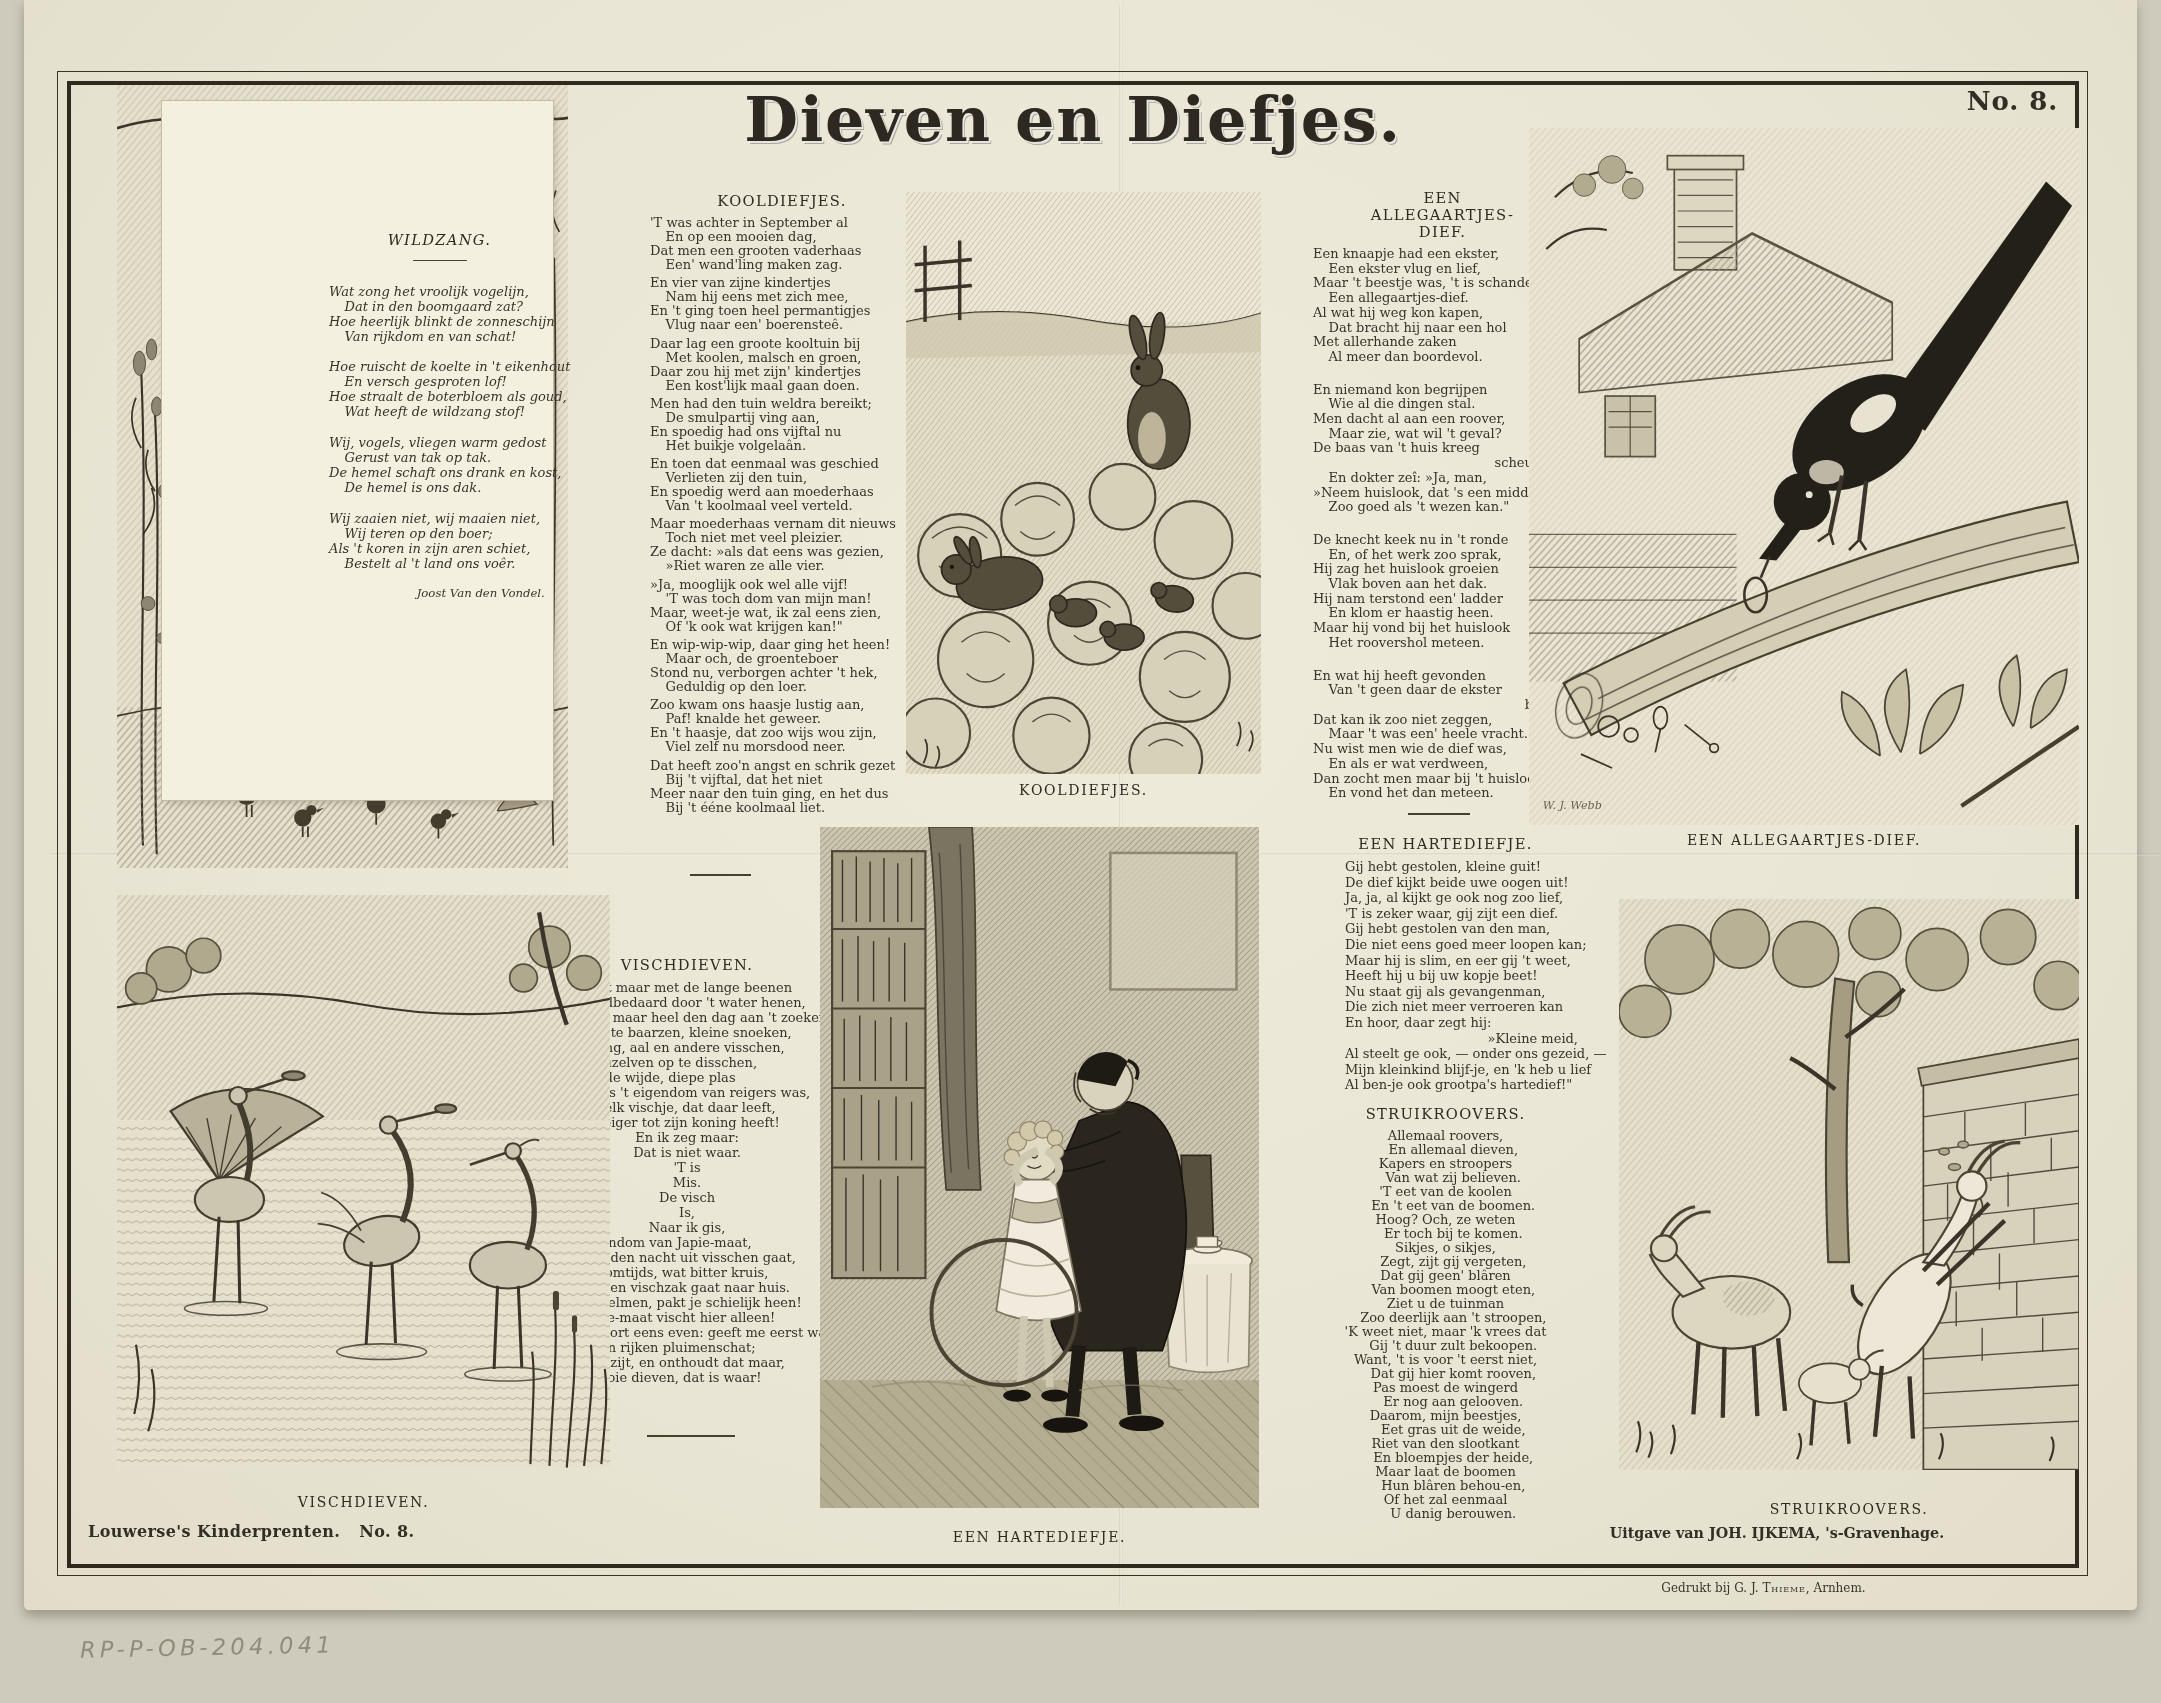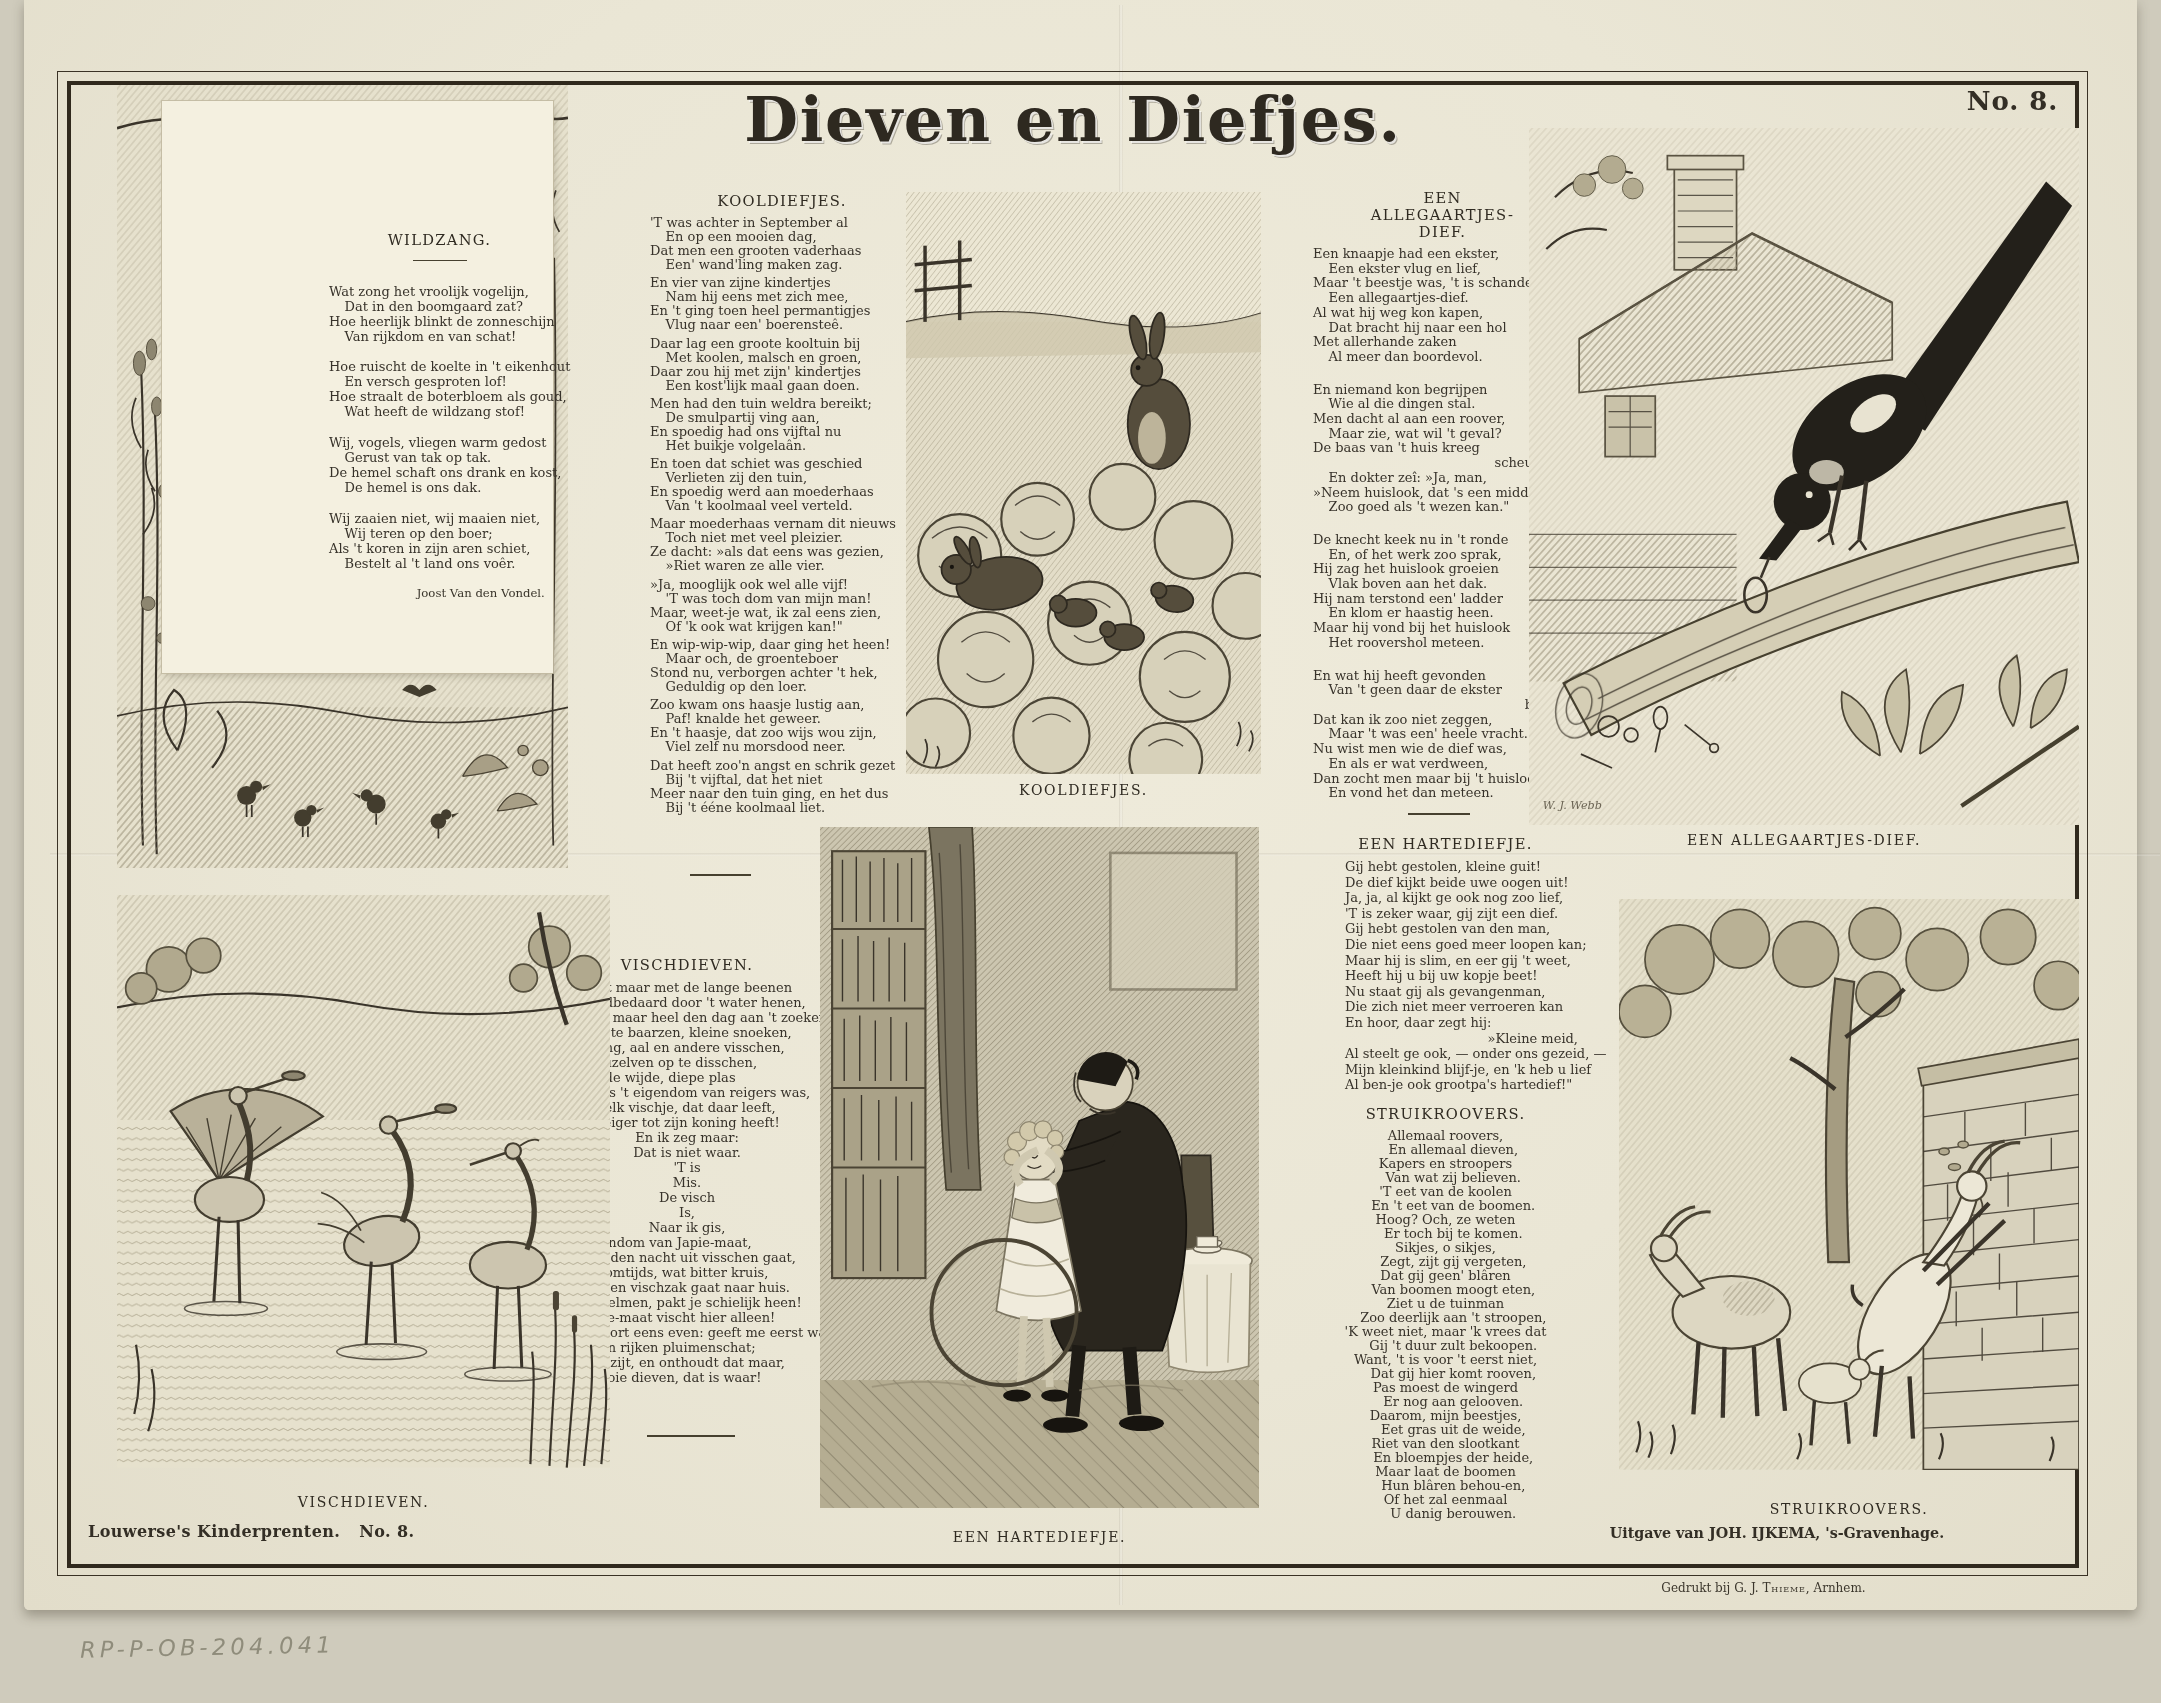--- a/index.html
+++ b/index.html
@@ -25,22 +25,22 @@
   .narrow{width:183px;margin-left:auto;margin-right:auto;}
   .poem-body{font-size:13px;color:#37322a;}
   .pline{white-space:nowrap;}
   .pline.i1{margin-left:15.6px;}
   .pline.i2{text-align:center;white-space:normal;}
   .pline.i3{text-align:right;white-space:normal;}
   .stanza{margin:0 0 5.2px 0;}
 
   .wildzang-block{position:absolute;left:117px;top:85px;width:451px;height:783px;}
   .wz-art{position:absolute;left:0;top:0;width:100%;height:100%;}
-  .wz-panel{position:absolute;left:45px;top:15.6px;width:391px;height:572px;background:#f4f0e0;
-            box-shadow:0 0 0 0.9px #c2bba2, 2.6px 3.5px 7px rgba(80,72,52,.25);}
+  .wz-panel{position:absolute;left:45px;top:15.6px;width:391px;height:699px;background:#f4f0e0;
+            box-shadow:0 0 0 0.9px #c2bba2, 2.6px 3.5px 7px rgba(80,72,52,.25);font-style:italic;}
   .wz-poem{margin:130px 0 0 167px;width:221px;}
   .wz-poem .stanza{margin-bottom:15.6px;}
   .wz-poem .pline{line-height:15px;}
   .title-rule{width:54px;height:1.7px;background:#46402f;margin:12px auto 22.5px auto;}
   .wz-attrib{text-align:right;font-size:11.7px;margin-top:7px;padding-right:5.2px;color:#3a352b;}
 
   .kooldiefjes-block{position:absolute;left:650px;top:192px;width:264px;}
   .kooldiefjes-block .pline{line-height:14px;}
   .kooldiefjes-block .stanza{margin-bottom:4.3px;}
 
@@ -214,21 +214,21 @@
           <div class="pline i0">Daar zou hij met zijn' kindertjes</div>
           <div class="pline i1">Een kost'lijk maal gaan doen.</div>
         </div>
         <div class="stanza">
           <div class="pline i0">Men had den tuin weldra bereikt;</div>
           <div class="pline i1">De smulpartij ving aan,</div>
           <div class="pline i0">En spoedig had ons vijftal nu</div>
           <div class="pline i1">Het buikje volgelaân.</div>
         </div>
         <div class="stanza">
-          <div class="pline i0">En toen dat schiet was geschied</div>
+          <div class="pline i0">En toen dat eenmaal was geschied</div>
           <div class="pline i1">Verlieten zij den tuin,</div>
           <div class="pline i0">En spoedig werd aan moederhaas</div>
           <div class="pline i1">Van 't koolmaal veel verteld.</div>
         </div>
         <div class="stanza">
           <div class="pline i0">Maar moederhaas vernam dit nieuws</div>
           <div class="pline i1">Toch niet met veel pleizier.</div>
           <div class="pline i0">Ze dacht: »als dat eens was gezien,</div>
           <div class="pline i1">»Riet waren ze alle vier.</div>
         </div>

